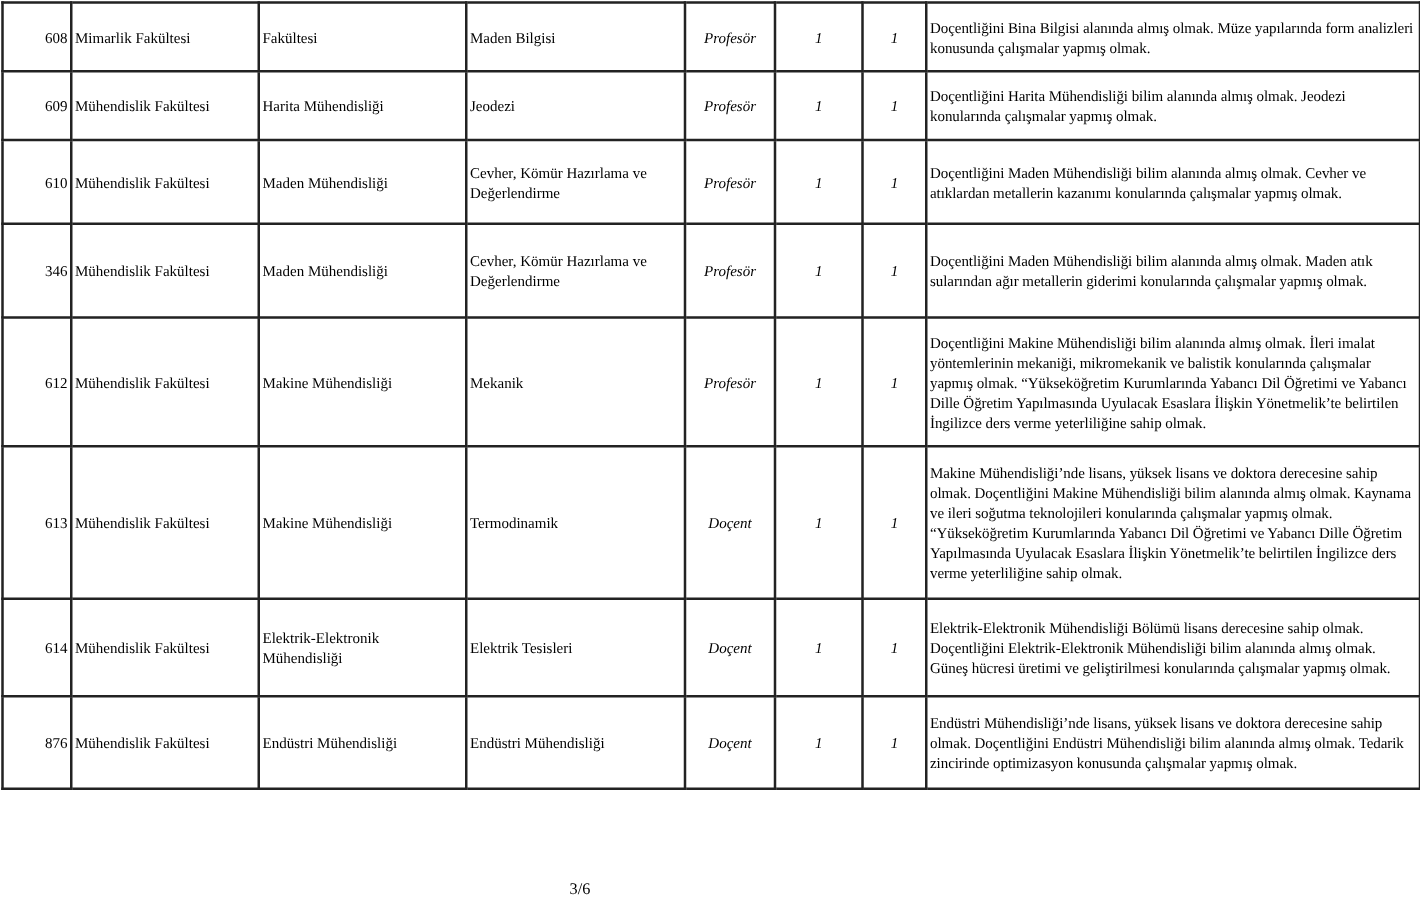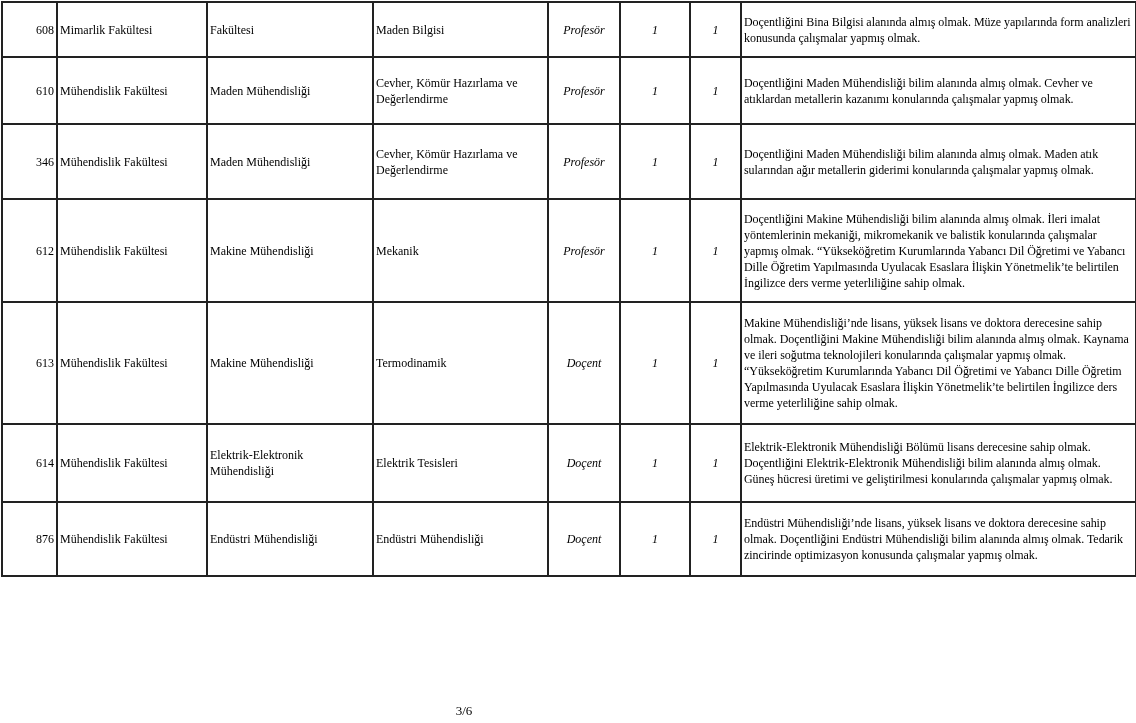--- a/index.html
+++ b/index.html
@@ -32,20 +32,30 @@
   <tbody>
     <tr style="height:55px">
       <td class="num">608</td>
       <td>Mimarlik  Fakültesi</td>
       <td>Fakültesi</td>
       <td>Maden Bilgisi</td>
       <td class="center">Profesör</td>
       <td class="center">1</td>
       <td class="center">1</td>
       <td class="desc">Doçentliğini Bina Bilgisi alanında almış olmak. Müze yapılarında  form analizleri  konusunda  çalışmalar yapmış olmak.</td>
+    </tr>
+    <tr style="height:55px">
+      <td class="num">609</td>
+      <td>Mühendislik  Fakültesi</td>
+      <td>Harita Mühendisliği</td>
+      <td>Jeodezi</td>
+      <td class="center">Profesör</td>
+      <td class="center">1</td>
+      <td class="center">1</td>
+      <td class="desc">Doçentliğini Harita Mühendisliği bilim alanında almış olmak. Jeodezi konularında çalışmalar yapmış olmak.</td>
     </tr>
     <tr style="height:67px">
       <td class="num">610</td>
       <td>Mühendislik  Fakültesi</td>
       <td>Maden Mühendisliği</td>
       <td>Cevher, Kömür Hazırlama ve Değerlendirme</td>
       <td class="center">Profesör</td>
       <td class="center">1</td>
       <td class="center">1</td>
       <td class="desc">Doçentliğini Maden Mühendisliği bilim alanında almış olmak. Cevher ve atıklardan metallerin kazanımı konularında çalışmalar yapmış olmak.</td>

